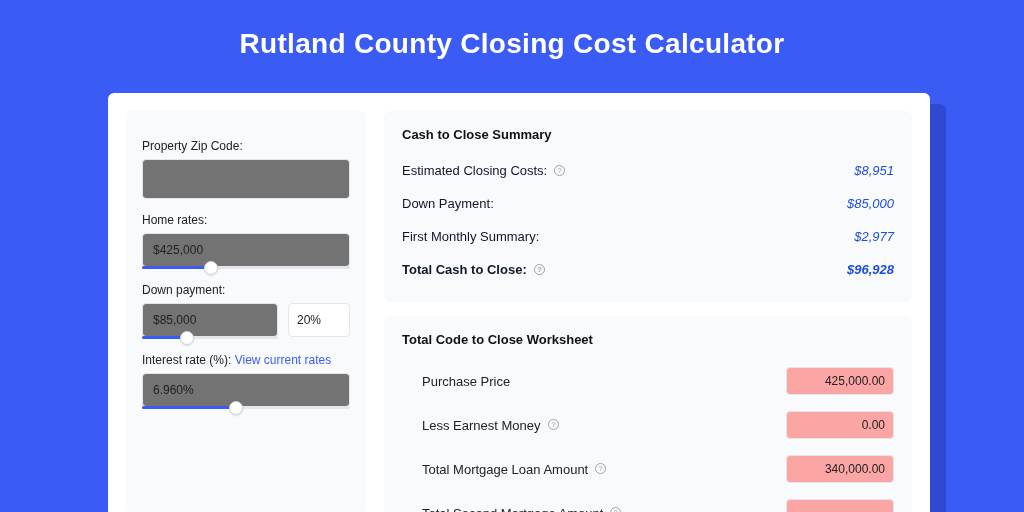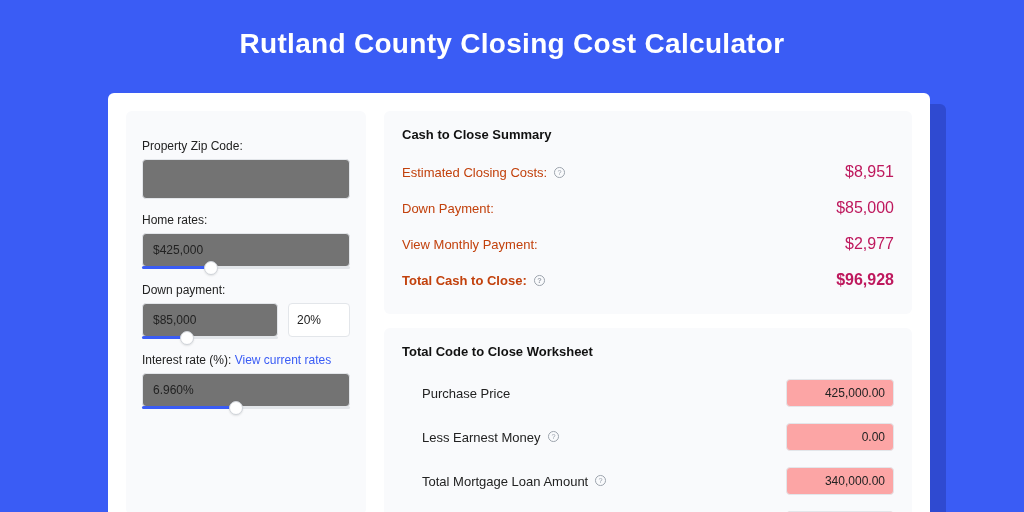--- a/index.html
+++ b/index.html
@@ -119,22 +119,22 @@
     font-size: 13px;
     font-weight: 700;
     margin-bottom: 12px;
   }
   .row {
     display: flex;
     justify-content: space-between;
     align-items: center;
     padding: 9px 0;
   }
-  .row .lbl { display: flex; align-items: center; gap: 6px; font-size: 13px; color: #c2410c;}
-  .row .val { font-size: 16px; color: #be185d; }
+  .row .lbl { display: flex; align-items: center; gap: 6px; font-size: 13px; color: #0f172a;}
+  .row .val { font-size: 13px; color: #1d4ed8; font-style: italic; }
   .row.bold .lbl, .row.bold .val { font-weight: 700; }
   .qicon {
     width: 13px; height: 13px;
     display: inline-flex; align-items: center; justify-content: center;
   }
   .qicon svg { width: 13px; height: 13px; }
   .ws-row {
     display: flex;
     justify-content: space-between;
     align-items: center;
@@ -221,21 +221,21 @@
 
       <div class="row">
         <div class="lbl">
             <span>Down Payment:</span>
           </div>
         <div class="val">$85,000</div>
       </div>
 
       <div class="row">
         <div class="lbl">
-            <span>View Monthly Payment:</span>
+            <span>First Monthly Summary:</span>
           </div>
         <div class="val">$2,977</div>
       </div>
 
       <div class="row bold">
         <div class="lbl">
           <span>Total Cash to Close:</span>
           <span class="qicon">
               <svg viewBox="0 0 16 16">
                 <circle cx="8" cy="8" r="6.2" fill="none" stroke="#9aa1ab" stroke-width="1.2"></circle>

